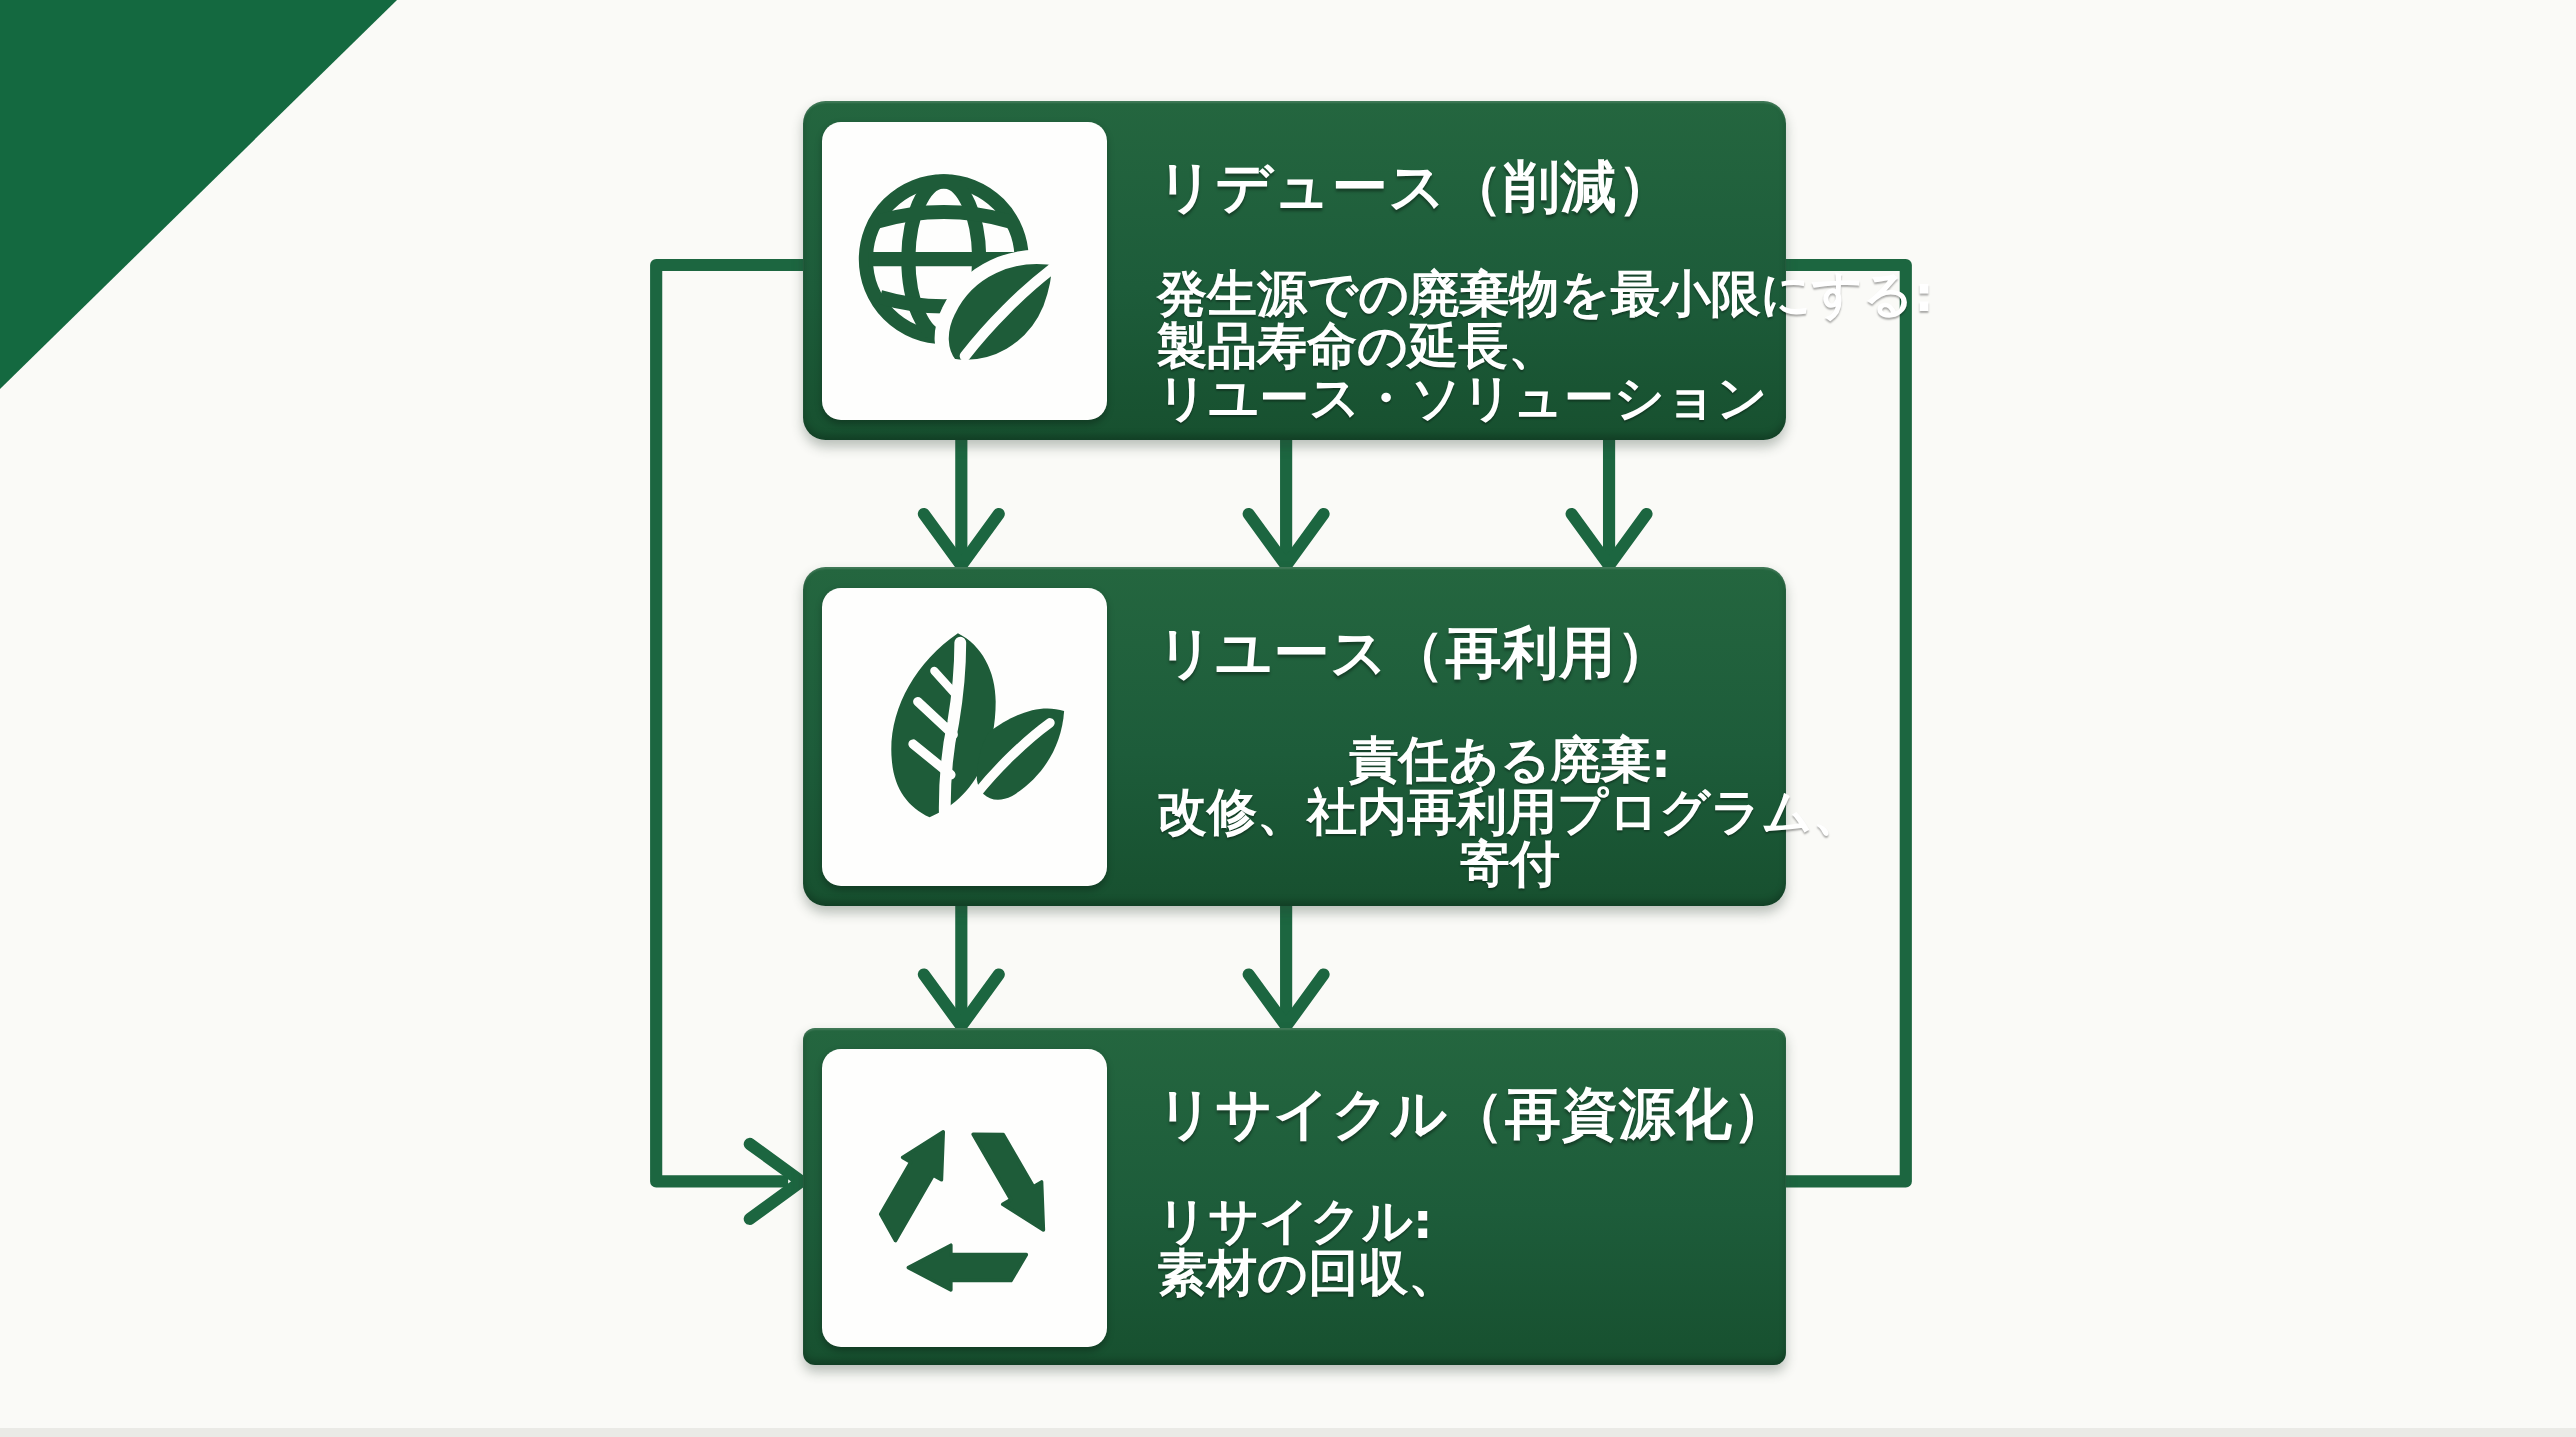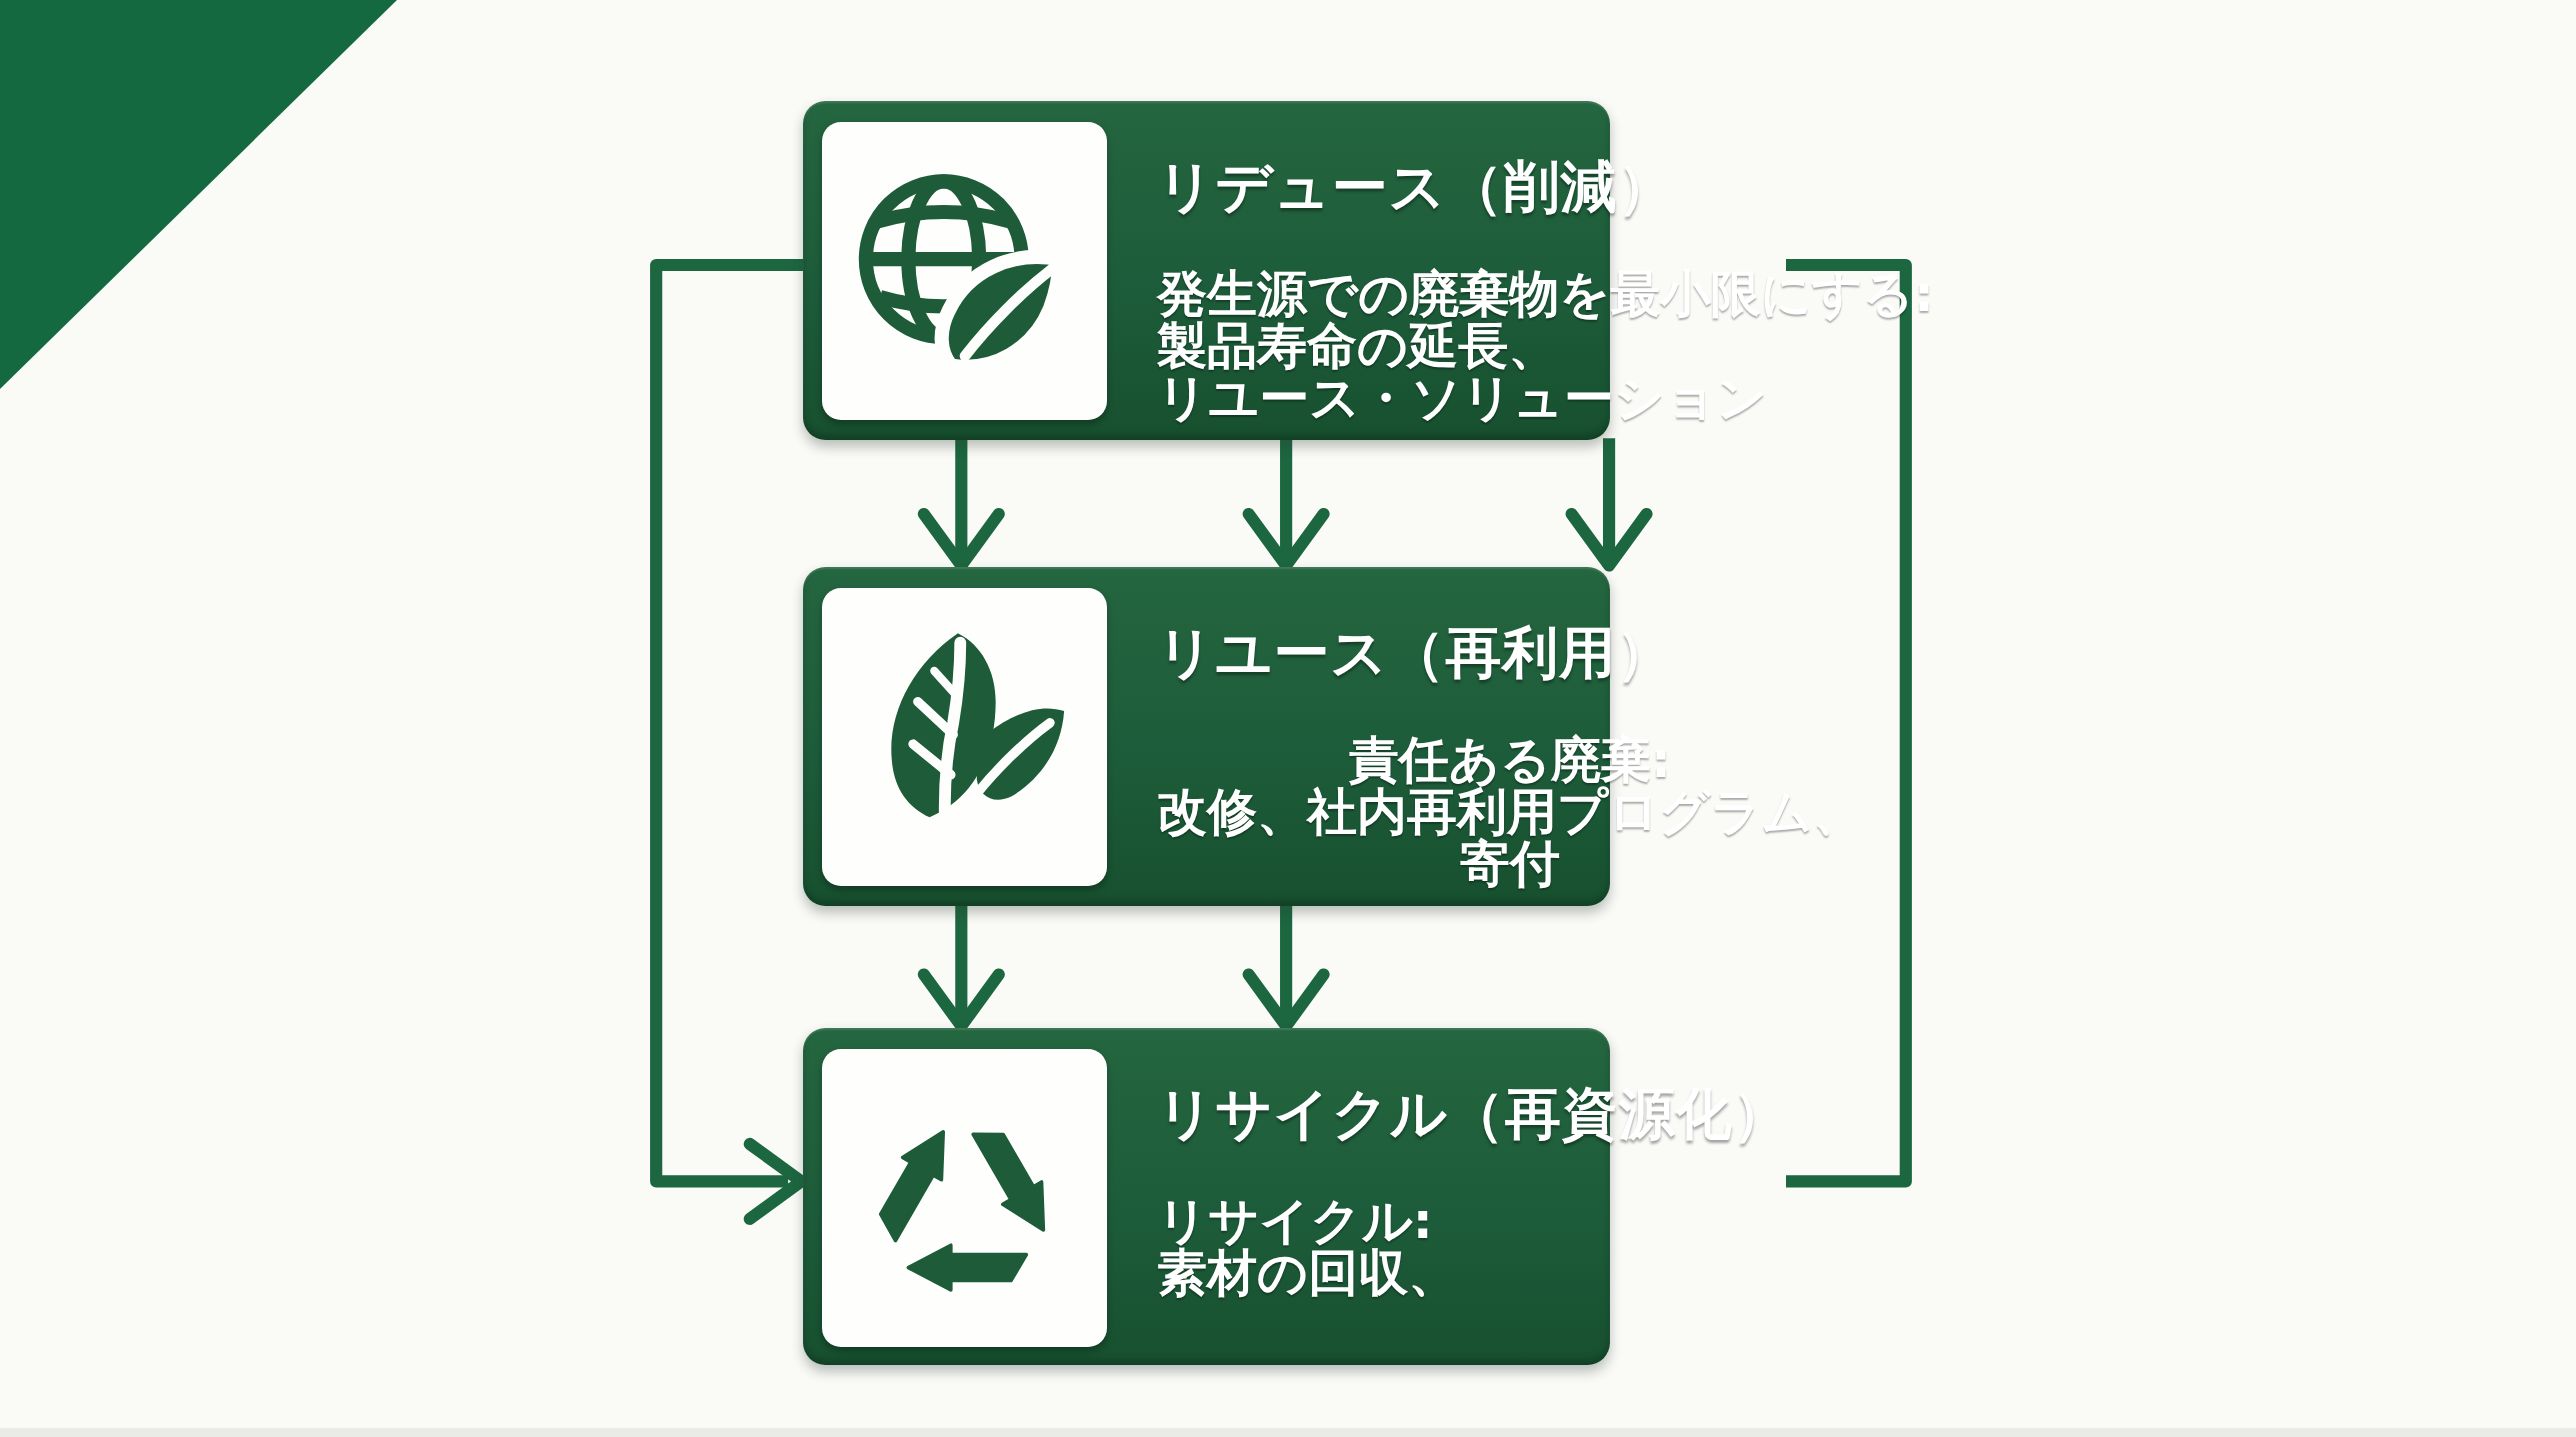--- a/index.html
+++ b/index.html
@@ -15,30 +15,30 @@
     position:absolute;left:0;top:0;width:0;height:0;
     border-top:389px solid #146940;
     border-right:397px solid transparent;
   }
   
   svg.connectors{position:absolute;left:0;top:0;width:2576px;height:1438px;}
   .conn{stroke:#1c6640;stroke-width:13;fill:none;stroke-linejoin:round;stroke-linecap:butt;}
   .chev{stroke:#1c6640;stroke-width:13;fill:none;stroke-linejoin:round;stroke-linecap:round;}
   
   .gbox{
-    position:absolute;left:803px;width:807px;height:339px;
+    position:absolute;left:803px;width:983px;height:339px;
     background:linear-gradient(180deg,#24663f 0%,#1d5c3a 55%,#17502f 100%);
     border-radius:22.5px;
     box-shadow:0 6.6px 11.2px rgba(40,60,45,.30),
                inset 0 1.9px 1.9px rgba(255,255,255,.14),
                inset 0 -4.7px 7.5px rgba(0,0,0,.22);
   }
   .gbox.b1{top:101px;}
   .gbox.b2{top:567px;text-align:center;}
-  .gbox.b3{top:1028px;height:337px;}
+  .gbox.b3{top:1028px;height:337px;border-radius:12px;}
   .icon-plate{
     position:absolute;left:19px;top:20.6px;width:285px;height:298px;
     background:#fefefd;border-radius:19px;
     box-shadow:0 3.7px 7.5px rgba(0,0,0,.28);
     display:flex;align-items:center;justify-content:center;
   }
   .icon-plate svg{width:236px;height:236px;}
   .ink{fill:#1e5c39;}
   .ink-line{stroke:#1e5c39;fill:none;}
   .box-title{

